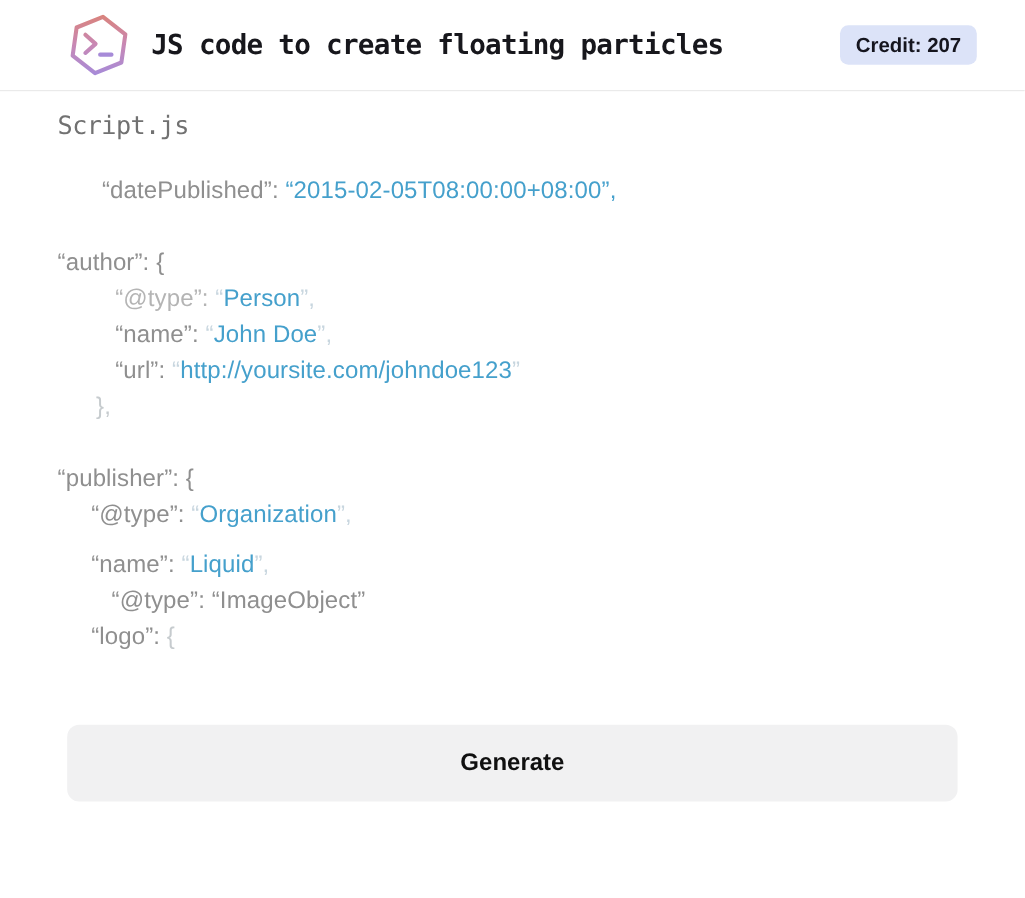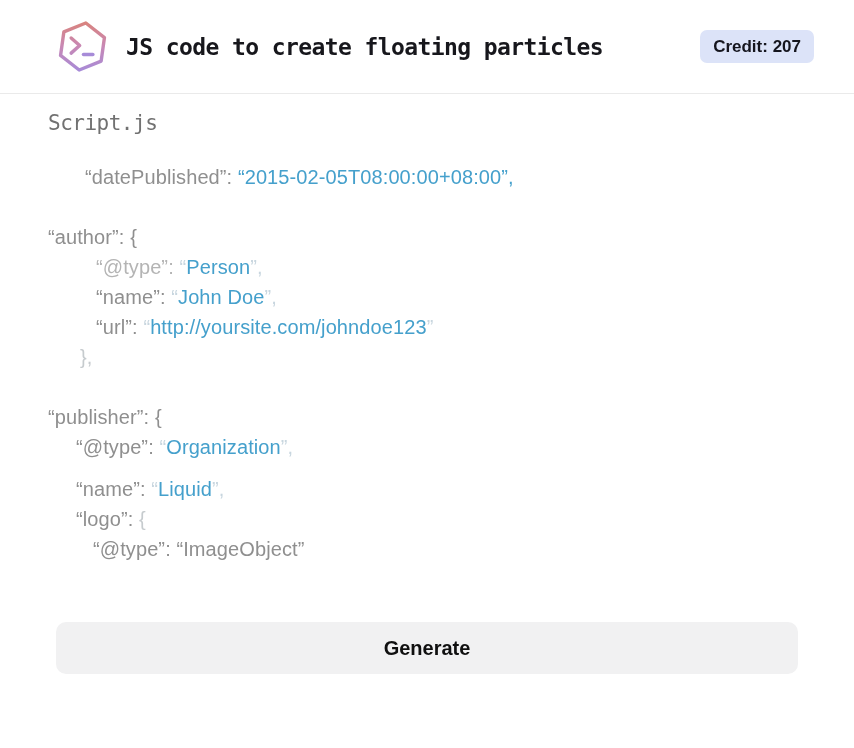--- a/index.html
+++ b/index.html
@@ -7,21 +7,21 @@
     --quote-light:#c8d6df; --punct-light:#c6cbce; --heading-gray:#717171;
     --badge-bg:#dce3f8; --badge-text:#15151e; --button-bg:#f1f1f2; --title-dark:#17171c;
   }
   *{box-sizing:border-box;}
   html,body{margin:0;padding:0;}
   body{
     width:854px;height:748px;background:#ffffff;overflow:hidden;
     font-family:"Liberation Sans",sans-serif;
   }
   .header{
-    height:94px;display:flex;align-items:center;
+    height:76px;display:flex;align-items:center;
     padding:0 40px 0 56px;border-bottom:1px solid #eaeaea;
   }
   .logo{width:53px;height:57px;margin-right:17px;flex:0 0 auto;}
   .title{
     font-family:"DejaVu Sans Mono",monospace;font-weight:700;font-size:23px;
     color:var(--title-dark);letter-spacing:-0.6px;flex:1 1 auto;white-space:nowrap;
   }
   .credit{
     background:var(--badge-bg);color:var(--badge-text);
     font-weight:700;font-size:17px;line-height:1;
@@ -33,21 +33,21 @@
     font-size:21px;font-weight:500;color:var(--heading-gray);letter-spacing:-0.5px;
   }
   .code{margin-top:27px;font-size:20px;line-height:30px;letter-spacing:0.1px;}
   .code-line{white-space:pre;min-height:30px;}
   .seg-k{color:var(--key-gray);}
   .seg-kl{color:var(--key-light-gray);}
   .seg-v{color:var(--accent-blue);}
   .seg-ql{color:var(--quote-light);}
   .seg-pl{color:var(--punct-light);}
   .generate{
-    display:block;width:742px;height:52px;margin:58px auto 0;
+    display:block;width:742px;height:64px;margin:58px auto 0;
     background:var(--button-bg);border:none;border-radius:10px;
     font-family:"Liberation Sans",sans-serif;font-size:20px;font-weight:700;
     color:#101010;cursor:pointer;
   }
 </style>
 </head>
 <body>
 
 <div class="header">
   <svg class="logo" viewBox="0 0 56 60" fill="none" xmlns="http://www.w3.org/2000/svg">
@@ -73,17 +73,17 @@
       <div class="code-line">&nbsp;</div>
       <div class="code-line" style="padding-left: 0px;"><span class="seg-k">“author”: {</span></div>
       <div class="code-line" style="padding-left: 48px;"><span class="seg-kl">“@type”: </span><span class="seg-ql">“</span><span class="seg-v">Person</span><span class="seg-ql">”,</span></div>
       <div class="code-line" style="padding-left: 48px;"><span class="seg-k">“name”: </span><span class="seg-ql">“</span><span class="seg-v">John Doe</span><span class="seg-ql">”,</span></div>
       <div class="code-line" style="padding-left: 48px;"><span class="seg-k">“url”: </span><span class="seg-ql">“</span><span class="seg-v">http://yoursite.com/johndoe123</span><span class="seg-ql">”</span></div>
       <div class="code-line" style="padding-left: 32px;"><span class="seg-pl">},</span></div>
       <div class="code-line">&nbsp;</div>
       <div class="code-line" style="padding-left: 0px;"><span class="seg-k">“publisher”: {</span></div>
       <div class="code-line" style="padding-left: 28px;"><span class="seg-k">“@type”: </span><span class="seg-ql">“</span><span class="seg-v">Organization</span><span class="seg-ql">”,</span></div>
       <div class="code-line" style="padding-left: 28px; margin-top: 12px;"><span class="seg-k">“name”: </span><span class="seg-ql">“</span><span class="seg-v">Liquid</span><span class="seg-ql">”,</span></div>
+      <div class="code-line" style="padding-left: 45px;"><span class="seg-k">“@type”: “ImageObject”</span></div>
       <div class="code-line" style="padding-left: 28px;"><span class="seg-k">“logo”: </span><span class="seg-pl">{</span></div>
-      <div class="code-line" style="padding-left: 45px;"><span class="seg-k">“@type”: “ImageObject”</span></div>
     </div>
   <button class="generate">Generate</button>
 </div>
 
 </body></html>

